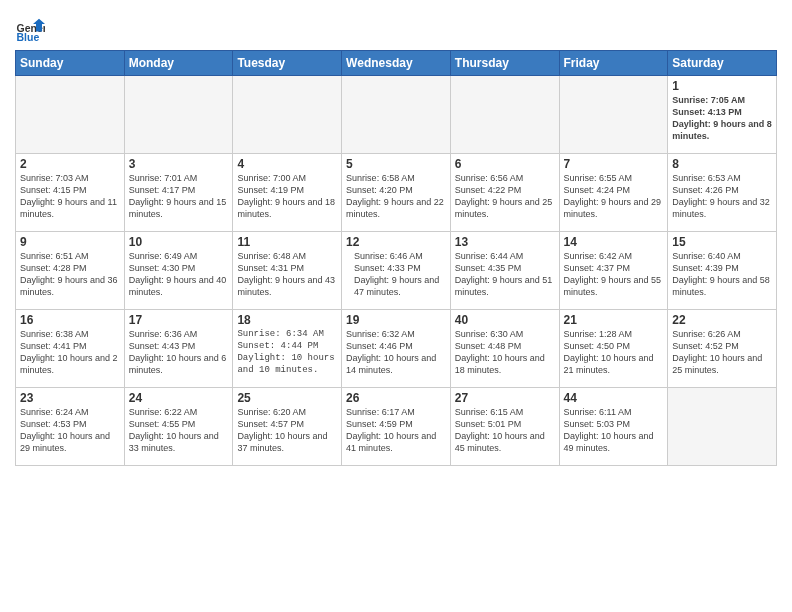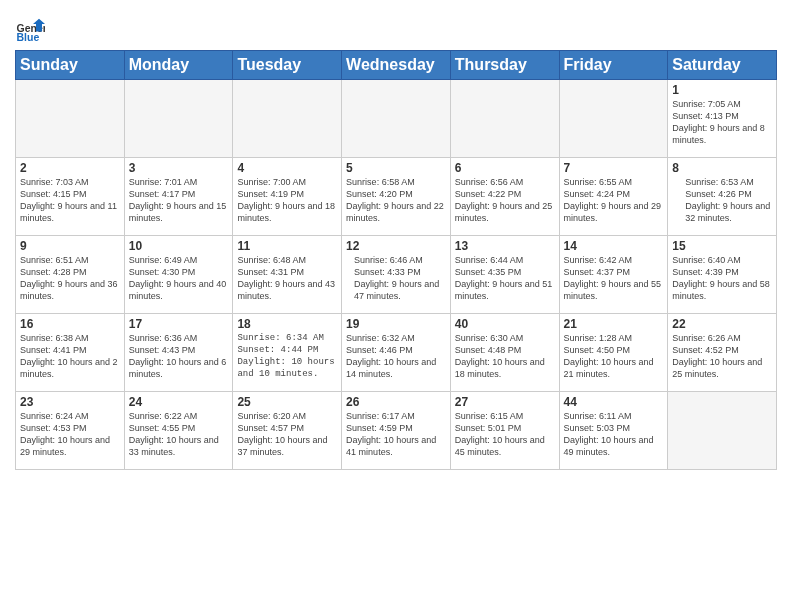--- a/index.html
+++ b/index.html
@@ -43,21 +43,21 @@
       color: #555;
     }
     .calendar {
       width: 100%;
       border-collapse: collapse;
       margin-top: 5px;
     }
     .calendar th {
       background: #3a7abf;
       color: #fff;
-      font-size: 16px;
+      font-size: 12px;
       padding: 5px 4px;
       text-align: left;
       border: 1px solid #2a5a9f;
       font-weight: bold;
     }
     .calendar td {
       border: 1px solid #ccc;
       vertical-align: top;
       padding: 3px 4px;
       width: 108px;
@@ -115,21 +115,21 @@
     <tbody id="calendar-body">
     <tr>
           <td class="empty"></td>
           <td class="empty"></td>
           <td class="empty"></td>
           <td class="empty"></td>
           <td class="empty"></td>
           <td class="empty"></td>
           <td>
             <span class="day-number">1</span>
-            <div class="day-info" style="white-space: pre-line;">Sunrise: 7:05 AM
+            <div class="day-info" style="white-space: pre-line; font-weight: bold;">Sunrise: 7:05 AM
 Sunset: 4:13 PM
 Daylight: 9 hours and 8 minutes.</div>
           </td>
         </tr>
         <tr>
           <td>
             <span class="day-number">2</span>
             <div class="day-info" style="white-space: pre-line;">Sunrise: 7:03 AM
 Sunset: 4:15 PM
 Daylight: 9 hours and 11 minutes.</div>
@@ -159,21 +159,21 @@
 Daylight: 9 hours and 25 minutes.</div>
           </td>
           <td>
             <span class="day-number">7</span>
             <div class="day-info" style="white-space: pre-line;">Sunrise: 6:55 AM
 Sunset: 4:24 PM
 Daylight: 9 hours and 29 minutes.</div>
           </td>
           <td>
             <span class="day-number">8</span>
-            <div class="day-info" style="white-space: pre-line; margin-left: 13px;">Sunrise: 6:53 AM
+            <div class="day-info" style="white-space: pre-line;">Sunrise: 6:53 AM
 Sunset: 4:26 PM
 Daylight: 9 hours and 32 minutes.</div>
           </td>
         </tr>
         <tr>
           <td>
             <span class="day-number">9</span>
             <div class="day-info" style="white-space: pre-line;">Sunrise: 6:51 AM
 Sunset: 4:28 PM
 Daylight: 9 hours and 36 minutes.</div>

